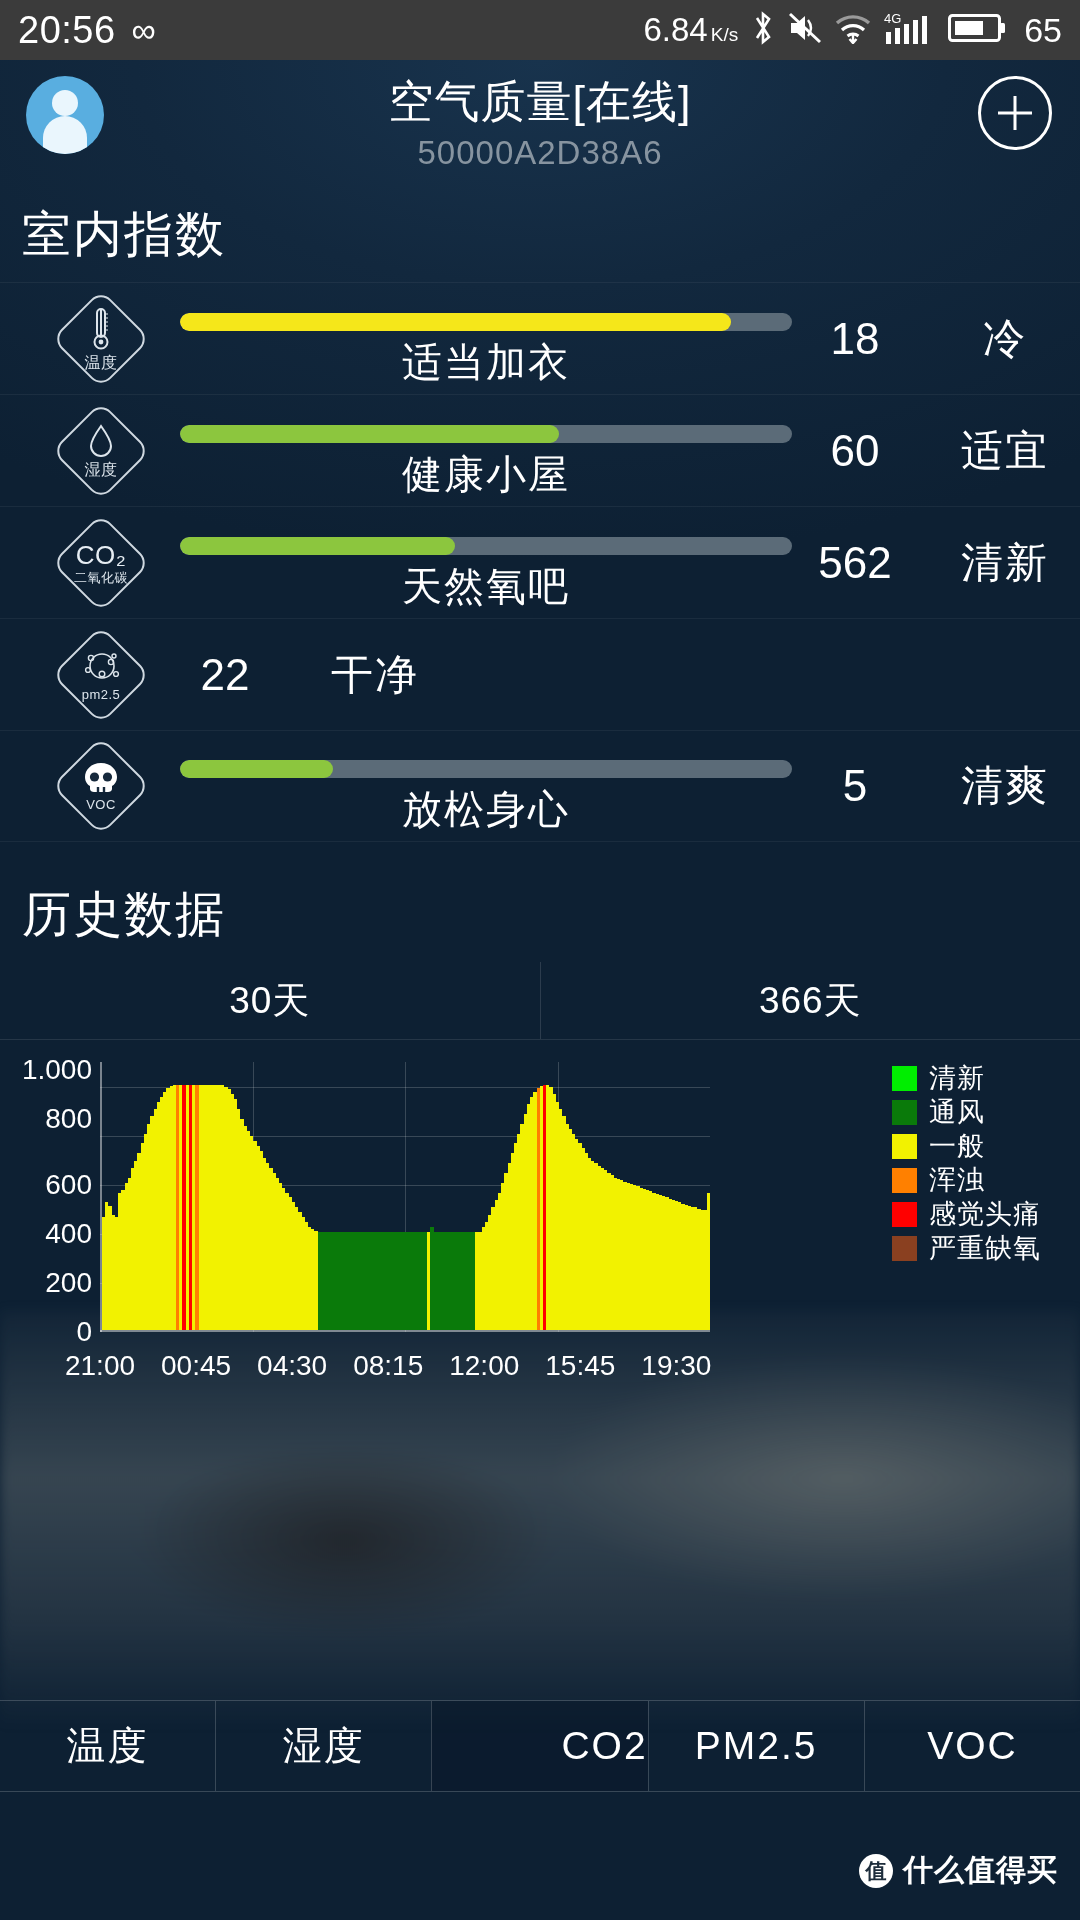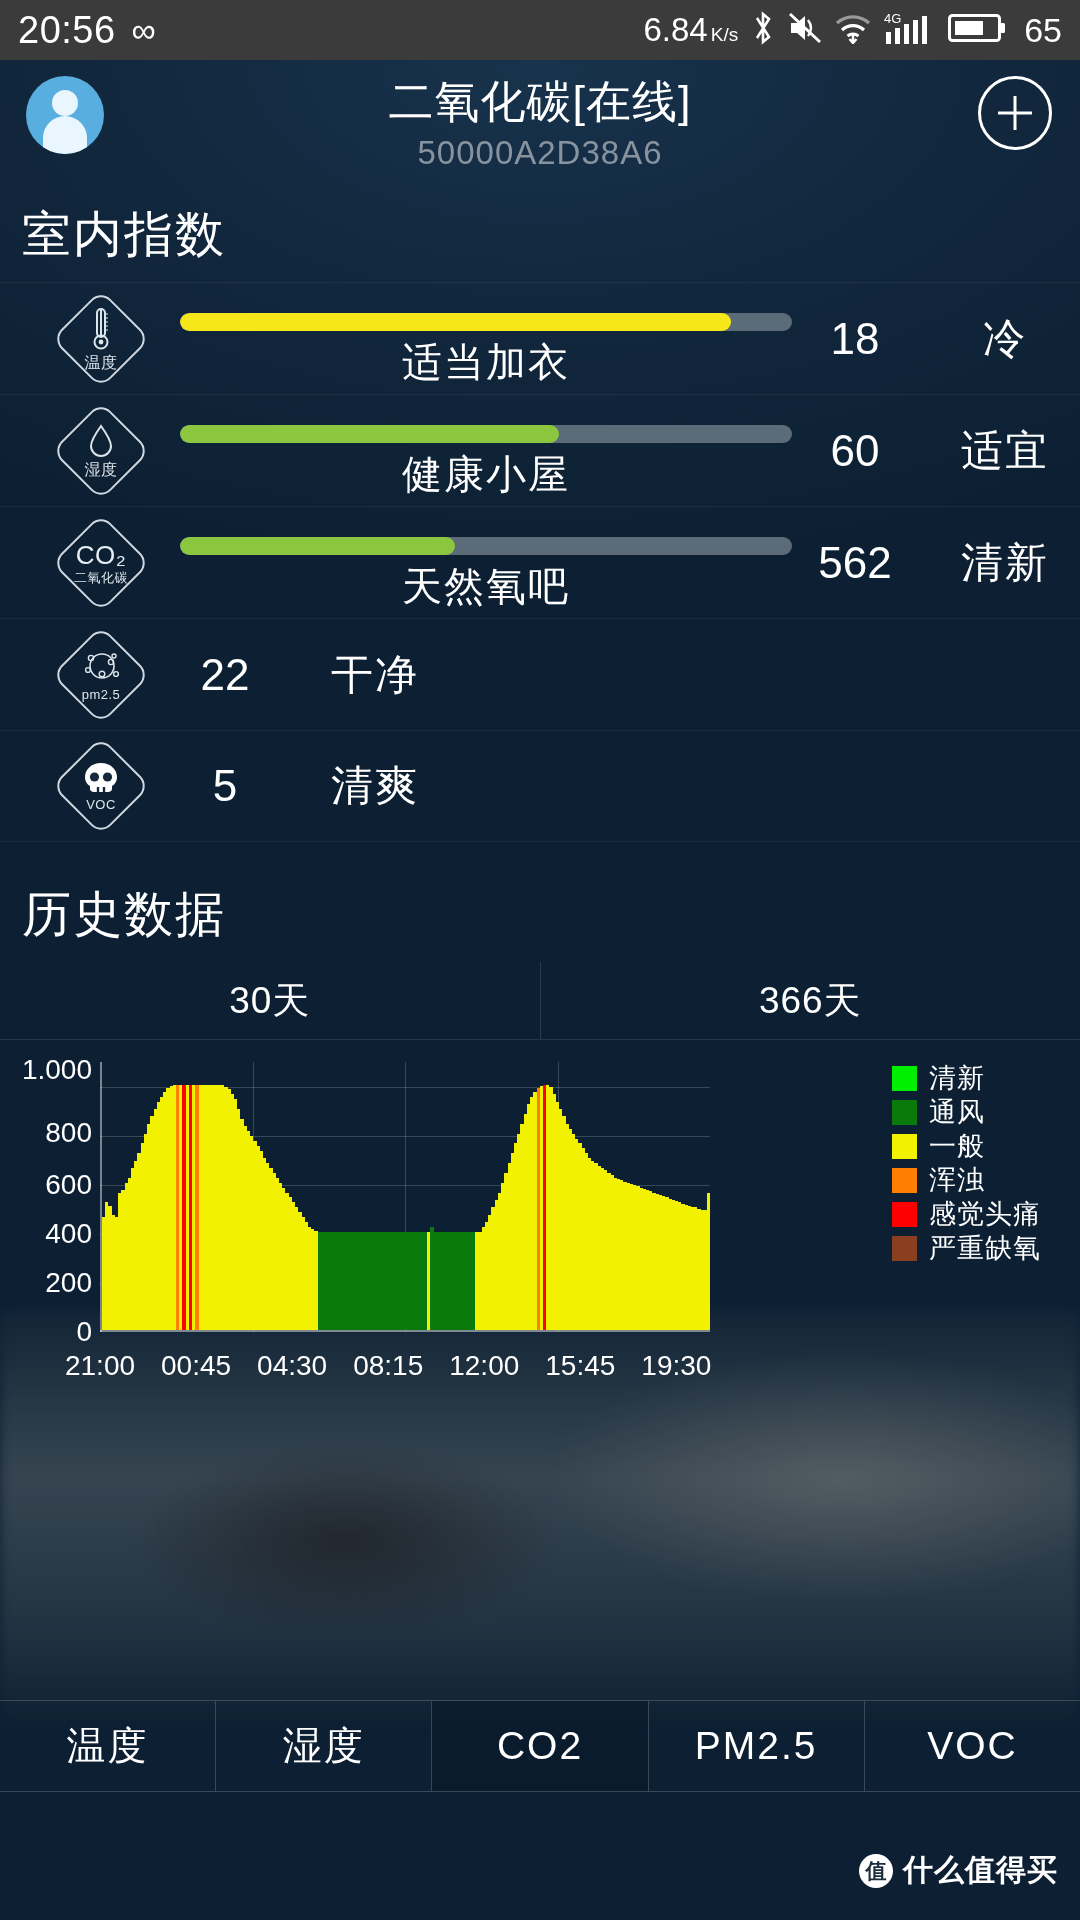--- a/index.html
+++ b/index.html
@@ -144,21 +144,21 @@
 
   
   #btabs{ position:absolute; left:0; top:1640px; width:1080px; height:92px;
           display:flex; border-top:1px solid rgba(255,255,255,.18);
           border-bottom:1px solid rgba(255,255,255,.18); }
   #btabs .bt{
     flex:1; display:flex; align-items:center; justify-content:center;
     font-size:39px; letter-spacing:2px;
   }
   #btabs .bt + .bt{ border-left:1px solid rgba(255,255,255,.18); }
-  #btabs .bt.active{ background:rgba(8,22,40,.45); }
+  #btabs .bt.active{ background:rgba(8,22,40,.45);justify-content:flex-end; }
 
   
   #footer{ position:absolute; left:0; top:1752px; width:1080px; height:108px; }
   #footer .brand{ position:absolute; left:20px; top:20px; font-size:56px; font-weight:700;
                   letter-spacing:4px; }
   #footer .wm{ position:absolute; right:22px; top:38px; display:flex; align-items:center; gap:10px; }
   #footer .wm .mark{
     width:34px; height:34px; border-radius:50%; background:#fff; color:#1d2d3c;
     font-size:21px; font-weight:700; display:flex; align-items:center; justify-content:center;
   }
@@ -219,21 +219,21 @@
 </div>
 
 <div id="app">
 
   <div id="header">
     <div id="avatar">
       <div class="head"></div>
       <div class="body"></div>
     </div>
     <div class="hdr-text">
-      <div class="hdr-title">二氧化碳[在线]</div>
+      <div class="hdr-title">空气质量[在线]</div>
       <div class="hdr-sub">50000A2D38A6</div>
     </div>
     <div id="add-btn"></div>
   </div>
 
   <div class="sec-title">室内指数</div>
 
   <div class="rows">
 
     <div class="row">
@@ -324,20 +324,26 @@
         <div class="inner">
           <svg width="40" height="34" viewBox="0 0 40 34">
             <path d="M20 2 C10 2 4 9 4 16 c0 5 3 8 5 9 v3 c0 2 2 3 4 3 h14 c2 0 4 -1 4 -3 v-3 c2 -1 5 -4 5 -9 C36 9 30 2 20 2 z" fill="#fff"></path>
             <circle cx="13.5" cy="16" r="4.6" fill="#16293c"></circle>
             <circle cx="26.5" cy="16" r="4.6" fill="#16293c"></circle>
             <path d="M17 26 v5 M23 26 v5" stroke="#16293c" stroke-width="2.4"></path>
           </svg>
           <span class="cap sm">VOC</span>
         </div>
       </div>
+      <div class="bar-wrap">
+        <div class="bar">
+          <div class="fill" style="width: 25%; background: rgb(140, 198, 62);"></div>
+        </div>
+        <div class="bar-label">放松身心</div>
+      </div>
       <div class="val">5</div>
       <div class="status">清爽</div>
     </div>
 
   </div>
 
   <div id="history">
     <div class="sec-title">历史数据</div>
     <div class="tabs" id="history-tabs">
         <div class="tab">
@@ -347,21 +353,21 @@
           <span>366天</span>
         </div>
       </div>
 
     <div id="chart">
       <div class="ylabels" id="ylabels">
           <span style="top: 284px;">0</span>
           <span style="top: 234.909px;">200</span>
           <span style="top: 185.818px;">400</span>
           <span style="top: 136.727px;">600</span>
-          <span style="top: 85px;">800</span>
+          <span style="top: 71px;">800</span>
           <span style="top: 22px;">1.000</span>
         </div>
       <div class="plot">
         <div class="axis-y"></div>
         <div class="axis-x"></div>
         <div id="gridlines">
             <div class="grid-h" style="top: 220.909px;"></div>
             <div class="grid-h" style="top: 171.818px;"></div>
             <div class="grid-h" style="top: 122.727px;"></div>
             <div class="grid-h" style="top: 73.6364px;"></div>

